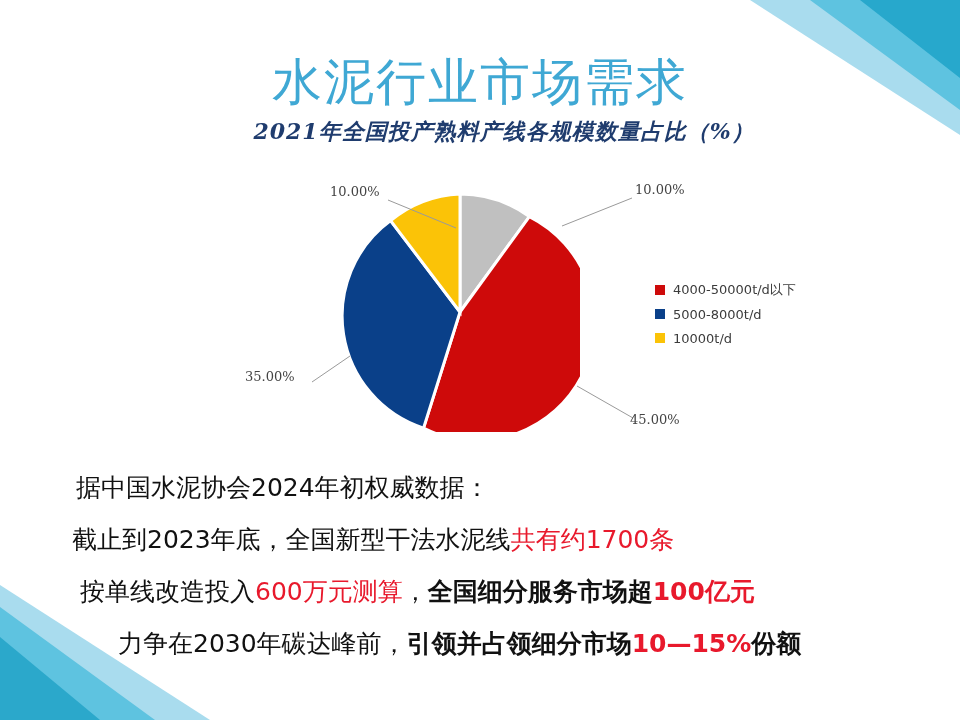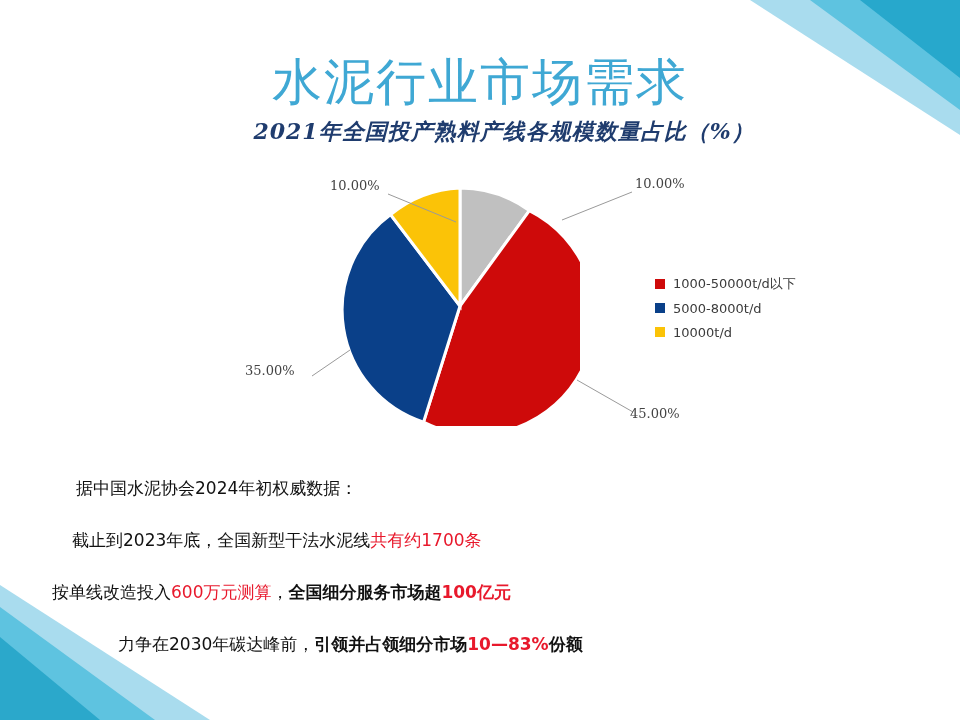--- a/index.html
+++ b/index.html
@@ -69,21 +69,21 @@
     font-weight: bold;
     font-style: italic;
     margin: 4px 0 0 0;
     white-space: nowrap;
     padding-left: 48px;
   }
 
   
   .chart-area {
     position: absolute;
-    top: 158px;
+    top: 164px;
     left: 240px;
     width: 620px;
     height: 290px;
   }
   .pie-wrap {
     position: absolute;
     left: 100px;
     top: 28px;
     width: 240px;
     height: 240px;
@@ -133,32 +133,32 @@
 
   
   .body-text {
     position: absolute;
     left: 0;
     top: 462px;
     width: 960px;
   }
   .tline {
     font-family: "DejaVu Sans", "Liberation Sans", sans-serif;
-    font-size: 17px;
+    font-size: 25px;
     line-height: 52px;
     color: #111111;
     white-space: nowrap;
   }
   .tline .red { color: #E8192C; }
   .tline .bold { font-weight: bold; }
   .tline .boldred { color: #E8192C; font-weight: bold; }
 
   .ln1 { padding-left: 76px; }
   .ln2 { padding-left: 72px; }
-  .ln3 { padding-left: 52px; }
+  .ln3 { padding-left: 80px; }
   .ln4 { padding-left: 118px; }
 </style>
 </head>
 <body>
 
 <div class="slide">
 
   <div class="deco deco-tr">
     <svg viewBox="0 0 300 135" preserveAspectRatio="none" aria-hidden="true">
       <polygon points="300,0 300,135 90,0" fill="#A9DCEE"></polygon>
@@ -217,21 +217,21 @@
     </div>
 
     <div class="pct-label pct-tl">10.00%</div>
     <div class="pct-label pct-tr">10.00%</div>
     <div class="pct-label pct-bl">35.00%</div>
     <div class="pct-label pct-br">45.00%</div>
 
     <div class="legend">
       <div class="legend-row">
         <span class="legend-swatch" style="background:#CE0A0A;"></span>
-        <span class="legend-text">1000-50000t/d以下</span>
+        <span class="legend-text">4000-50000t/d以下</span>
       </div>
       <div class="legend-row">
         <span class="legend-swatch" style="background:#0A4089;"></span>
         <span class="legend-text">5000-8000t/d</span>
       </div>
       <div class="legend-row">
         <span class="legend-swatch" style="background:#FBC307;"></span>
         <span class="legend-text">10000t/d</span>
       </div>
     </div>
@@ -245,18 +245,18 @@
 
     <div class="tline ln2">
       <span>截止到2023年底，全国新型干法水泥线</span><span class="red">共有约1700条</span>
     </div>
 
     <div class="tline ln3">
       <span>按单线改造投入</span><span class="red">600万元测算</span><span>，</span><span class="bold">全国细分服务市场超</span><span class="boldred">100亿元</span>
     </div>
 
     <div class="tline ln4">
-      <span>力争在2030年碳达峰前，</span><span class="bold">引领并占领细分市场</span><span class="boldred">10—83%</span><span class="bold">份额</span>
+      <span>力争在2030年碳达峰前，</span><span class="bold">引领并占领细分市场</span><span class="boldred">10—15%</span><span class="bold">份额</span>
     </div>
 
   </div>
 
 </div>
 
 </body></html>

